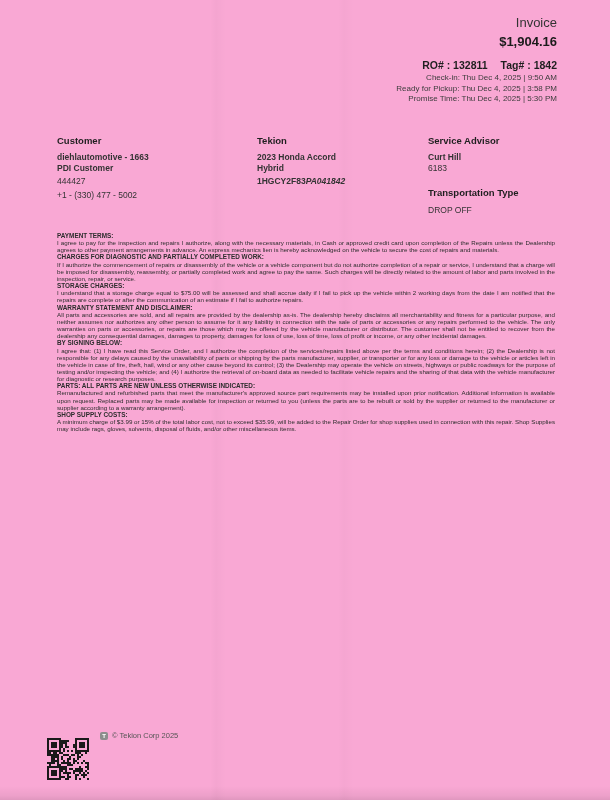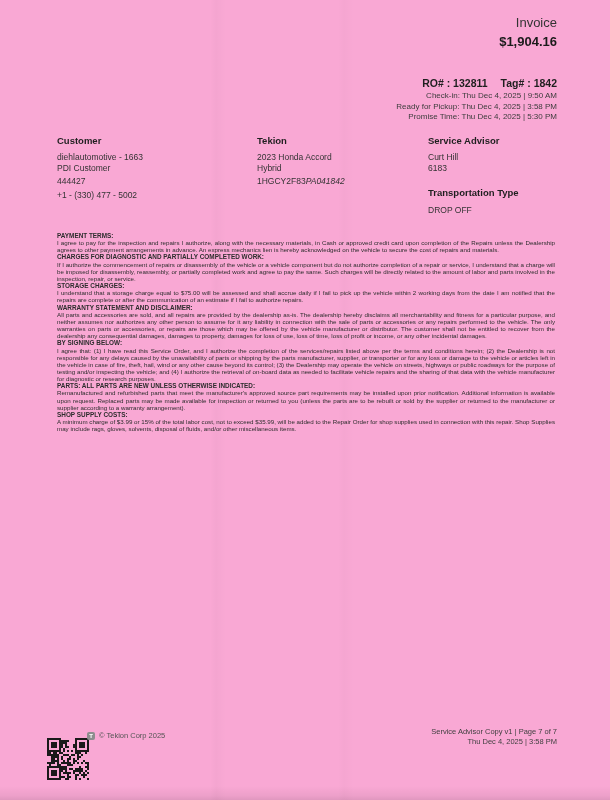--- a/index.html
+++ b/index.html
@@ -19,50 +19,50 @@
   
   .page::after {
     content:""; position:absolute; left:0; right:0; bottom:0; height:14px; pointer-events:none;
     background:linear-gradient(180deg, rgba(0,0,0,0) 0%, rgba(0,0,0,0.05) 70%, rgba(0,0,0,0.10) 100%);
   }
 
   
   .header { position:absolute; top:15px; right:53px; text-align:right; }
   .hdr-title  { font-size:13px; color:#333; }
   .hdr-amount { font-size:13px; font-weight:bold; color:#1b1b1b; margin-top:4px; }
-  .hdr-ro     { margin-top:28px; font-size:10.5px; font-weight:bold; color:#1f1f1f; }
+  .hdr-ro     { margin-top:10px; font-size:10.5px; font-weight:bold; color:#1f1f1f; }
   .hdr-ro .tag{ margin-left:13px; }
   .hdr-meta   { margin-top:2px; font-size:8px; color:#3c3c3c; line-height:10.5px; }
 
   
   .parties { position:absolute; left:57px; top:135px; width:500px;
              display:grid; grid-template-columns:200px 171px 129px; }
   .party-heading { font-size:9.5px; font-weight:bold; color:#1f1f1f; margin-bottom:6px; }
   .pline  { font-size:8.5px; color:#333; line-height:10.5px; }
   .pline.gap { margin-top:3px; }
-  .pline.name { font-weight:400; }
+  .pline.name { font-weight:700; }
   .vin-italic { font-style:italic; }
   .transport-heading { font-size:9.5px; font-weight:bold; color:#1f1f1f; margin-top:14px; }
   .transport-value   { font-size:8.5px; color:#333; margin-top:7px; }
 
   
   .terms { position:absolute; left:57px; top:232px; width:498px; color:#2d2d2d; }
   .terms h4 { margin:0; font-size:6.4px; line-height:7.15px; font-weight:bold; }
   .terms p  { margin:0; font-size:6.2px; line-height:7.15px; text-align:justify; }
 
   
   .sig { position:absolute; left:57px; top:456px; width:500px; font-size:8px; color:#333; }
   .sig-x { font-size:7px; margin-left:6px; }
   .sig-row { position:relative; margin-top:2px; }
   .sig-date { position:absolute; left:371px; top:0; }
 
   
   .qr { position:absolute; left:45px; top:736px; width:46px; height:46px; }
   .qr svg { display:block; width:46px; height:46px; shape-rendering:crispEdges; }
-  .brandline { position:absolute; left:87px; top:731px; display:flex; align-items:center; gap:4px;
+  .brandline { position:absolute; left:100px; top:731px; display:flex; align-items:center; gap:4px;
                font-size:7.5px; color:#555; }
   .logo-badge { width:8px; height:8px; background:#8d8d8d; border-radius:2px; color:#fff;
                 font-size:6px; font-weight:bold; display:flex; align-items:center;
                 justify-content:center; line-height:8px; }
   .footer-right { position:absolute; right:53px; top:727px; text-align:right;
                   font-size:7.5px; color:#3f3f3f; line-height:10px; }
 </style>
 </head>
 <body>
 
@@ -361,18 +361,14 @@
         <rect x="11" y="21" width="1" height="1" fill="#1a1a1a"></rect>
         <rect x="15" y="21" width="1" height="1" fill="#1a1a1a"></rect>
         <rect x="17" y="21" width="1" height="1" fill="#1a1a1a"></rect>
         <rect x="21" y="21" width="1" height="1" fill="#1a1a1a"></rect>
       </svg>
   </div>
   <div class="brandline">
     <span class="logo-badge">T</span>
     <span>© Tekion Corp 2025</span>
   </div>
-  <div class="footer-right">
-    <div>Service Advisor Copy v1 | Page 7 of 7</div>
-    <div>Thu Dec 4, 2025 | 3:58 PM</div>
-  </div>
 
 </div>
 
 </body></html>

